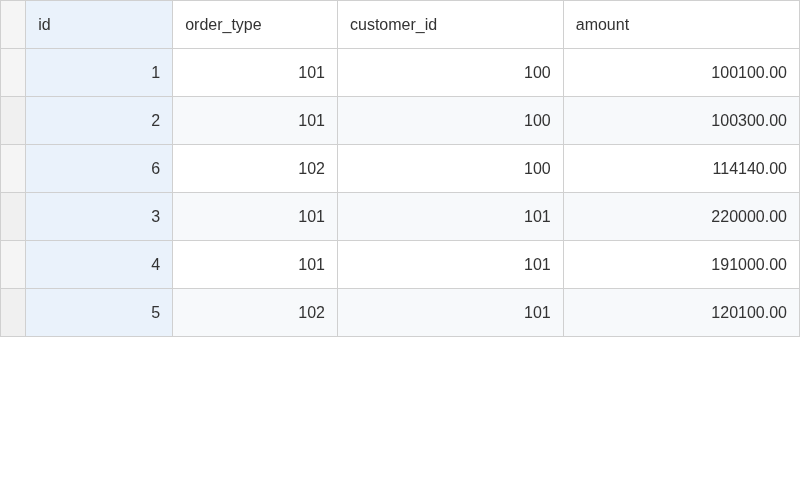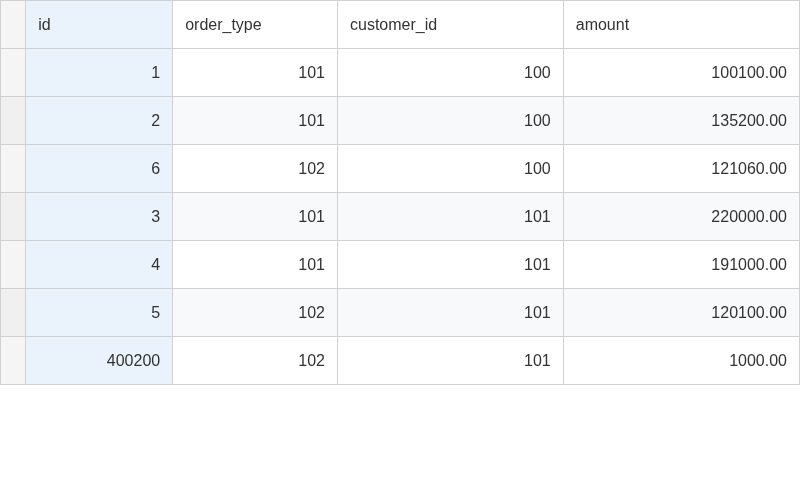--- a/index.html
+++ b/index.html
@@ -103,28 +103,28 @@
           <td class="col-id">1</td>
           <td class="col-order-type">101</td>
           <td class="col-customer-id">100</td>
           <td class="col-amount">100100.00</td>
         </tr>
         <tr>
           <td class="row-handle"></td>
           <td class="col-id">2</td>
           <td class="col-order-type">101</td>
           <td class="col-customer-id">100</td>
-          <td class="col-amount">135200.00</td>
+          <td class="col-amount">100300.00</td>
         </tr>
         <tr>
           <td class="row-handle"></td>
           <td class="col-id">6</td>
           <td class="col-order-type">102</td>
           <td class="col-customer-id">100</td>
-          <td class="col-amount">121060.00</td>
+          <td class="col-amount">114140.00</td>
         </tr>
         <tr>
           <td class="row-handle"></td>
           <td class="col-id">3</td>
           <td class="col-order-type">101</td>
           <td class="col-customer-id">101</td>
           <td class="col-amount">220000.00</td>
         </tr>
         <tr>
           <td class="row-handle"></td>
@@ -133,22 +133,15 @@
           <td class="col-customer-id">101</td>
           <td class="col-amount">191000.00</td>
         </tr>
         <tr>
           <td class="row-handle"></td>
           <td class="col-id">5</td>
           <td class="col-order-type">102</td>
           <td class="col-customer-id">101</td>
           <td class="col-amount">120100.00</td>
         </tr>
-        <tr>
-          <td class="row-handle"></td>
-          <td class="col-id">400200</td>
-          <td class="col-order-type">102</td>
-          <td class="col-customer-id">101</td>
-          <td class="col-amount">1000.00</td>
-        </tr>
       </tbody>
   </table>
 </div>
 
 </body></html>

